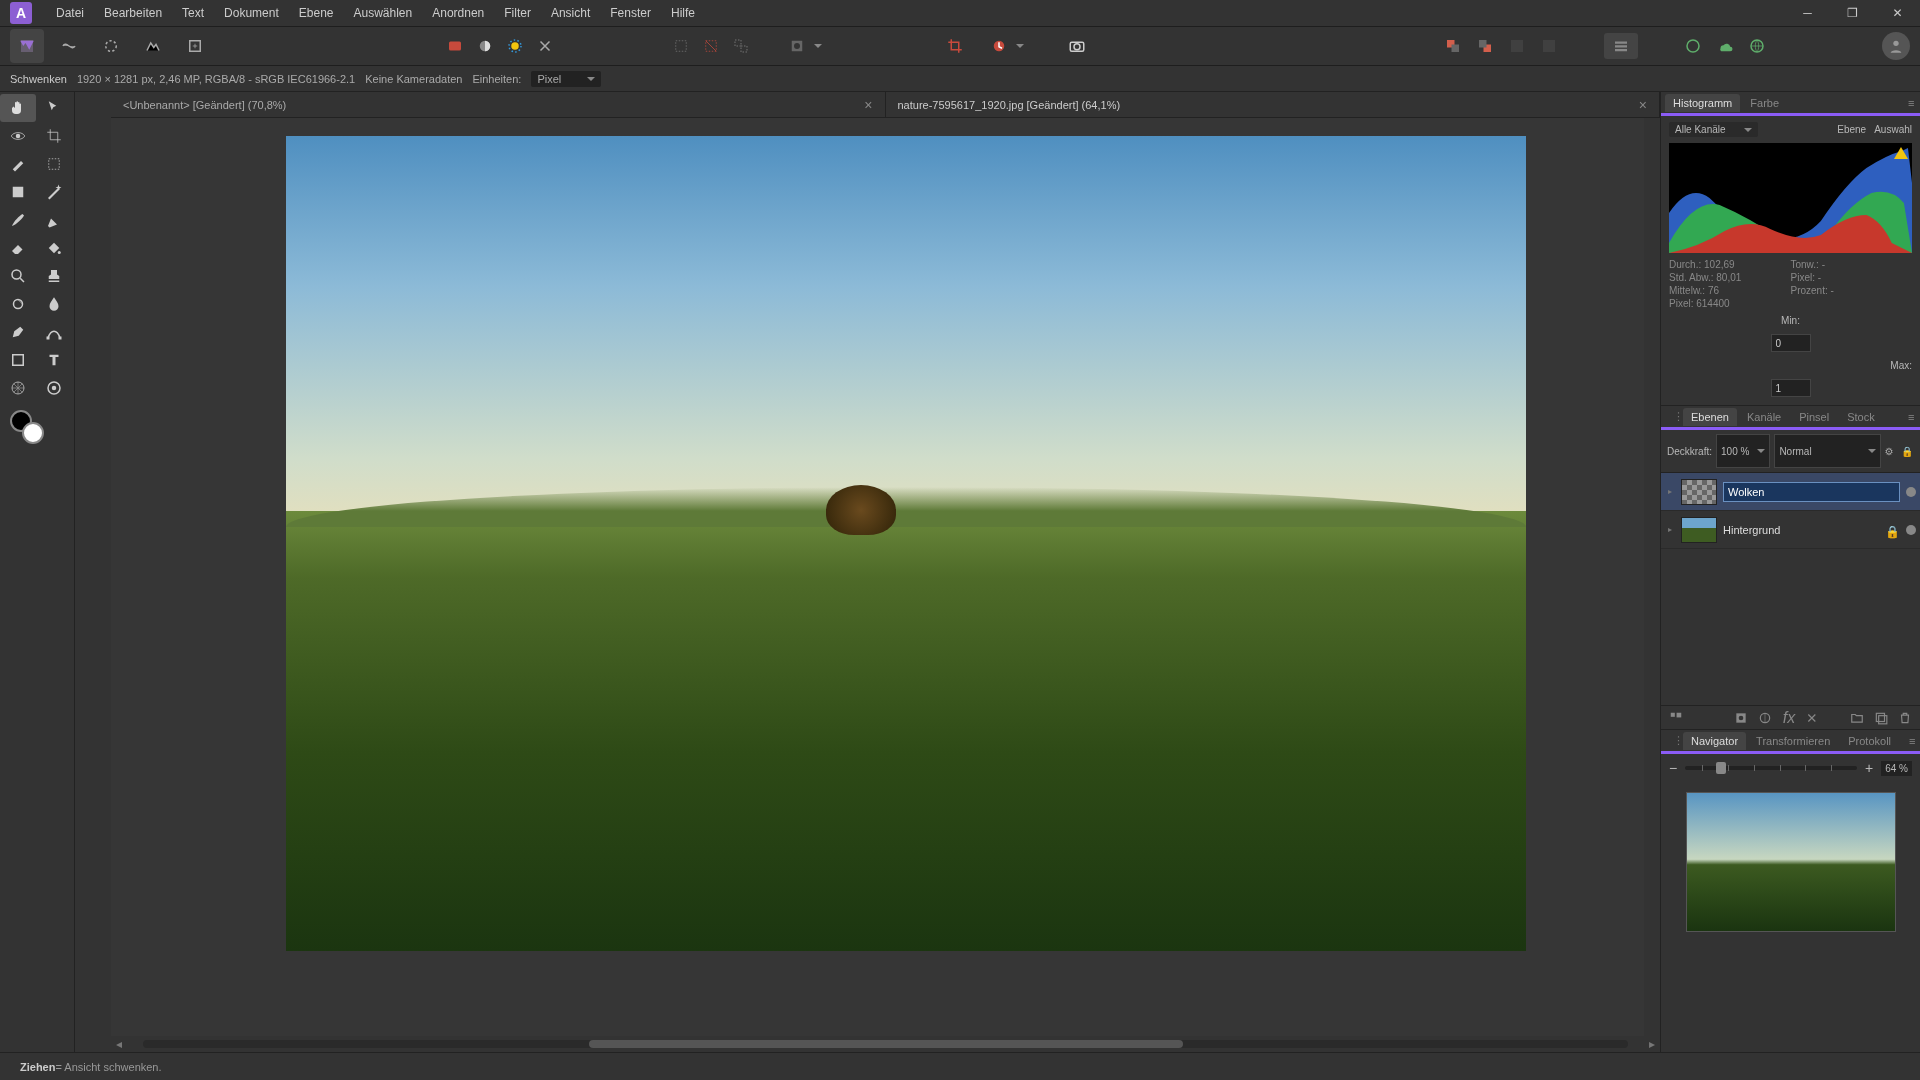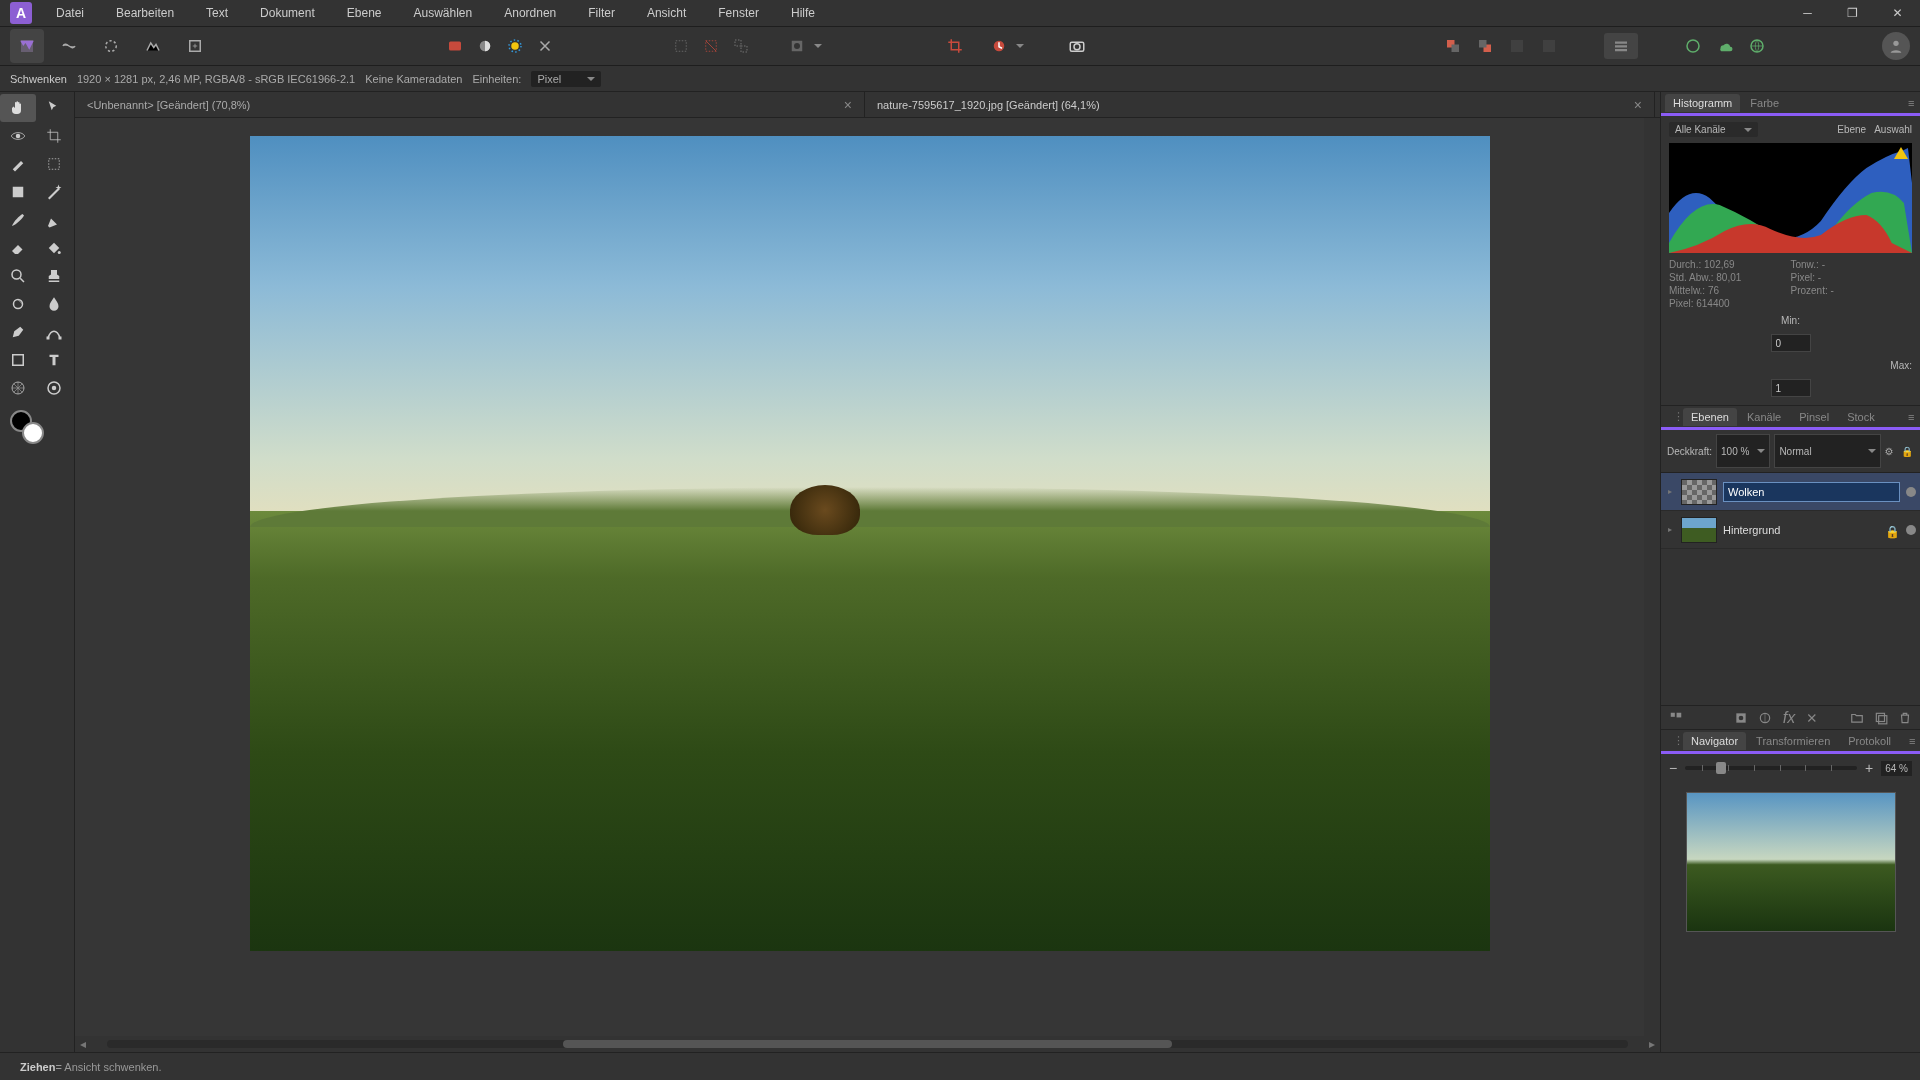--- a/index.html
+++ b/index.html
@@ -2,21 +2,21 @@
 <html><head>
 <meta charset="utf-8">
 <style>
 * { margin:0; padding:0; box-sizing:border-box; font-family:"Segoe UI",Arial,sans-serif; user-select:none; }
 body { width:1920px; height:1080px; background:#333333; color:#b8b8b8; overflow:hidden; font-size:12px; position:relative; }
 svg { display:block; }
 
 
 .titlebar { height:26px; background:#333333; display:flex; align-items:center; padding-left:10px; }
 .app-icon { width:22px; height:22px; background:#8c5fd3; border-radius:3px; display:flex; align-items:center; justify-content:center; color:#fff; font-weight:bold; font-size:14px; }
-.menubar { display:flex; margin-left:14px; gap:12px; }
+.menubar { display:flex; margin-left:14px; gap:0; }
 .menubar span { padding:4px 10px; color:#cccccc; cursor:pointer; }
 .win-controls { margin-left:auto; display:flex; }
 .win-controls div { width:45px; height:26px; display:flex; align-items:center; justify-content:center; color:#ccc; }
 
 
 .persona-bar { height:40px; background:#333333; display:flex; align-items:center; border-bottom:1px solid #1e1e1e; border-top:1px solid #1e1e1e; padding:0 10px; }
 .persona-left { display:flex; gap:8px; align-items:center; }
 .persona-icon { width:34px; height:34px; display:flex; align-items:center; justify-content:center; border-radius:4px; }
 .persona-icon.active { background:#444; }
 .tool-group { display:flex; gap:4px; align-items:center; margin-left:20px; }
@@ -32,21 +32,21 @@
 
 .main { position:absolute; top:92px; bottom:28px; left:0; right:0; display:flex; }
 .tools-left { width:75px; background:#333333; display:flex; flex-direction:column; padding-top:2px; border-right:1px solid #222; }
 .tool-row { display:flex; }
 .tool-cell { width:36px; height:28px; display:flex; align-items:center; justify-content:center; }
 .tool-cell.active { background:#555; border-radius:3px; }
 .color-swatch { margin-top:8px; margin-left:10px; position:relative; width:34px; height:34px; }
 .sw1 { position:absolute; width:22px; height:22px; border-radius:50%; background:#000; border:2px solid #888; }
 .sw2 { position:absolute; width:22px; height:22px; border-radius:50%; background:#fff; left:12px; top:12px; border:2px solid #888; }
 
-.doc-area { flex:1; display:flex; flex-direction:column; background:#86efac; }
+.doc-area { flex:1; display:flex; flex-direction:column; background:#86efac;margin-left:36px; }
 .doc-tabs { height:26px; display:flex; border-bottom:1px solid #222; background:#333; }
 .doc-tab { flex:1; display:flex; align-items:center; padding:0 12px; color:#aaa; font-size:11px; gap:8px; border-right:1px solid #222; max-width:790px;}
 .doc-tab .close { margin-left:auto; font-size:14px; color:#888; }
 .doc-tab.active { background:#333; color:#ccc; }
 .canvas-wrap { flex:1; position:relative; overflow:hidden; background:#363636; }
 .canvas-scroll { position:absolute; inset:0; overflow:hidden; }
 .image { position:absolute; left:175px; top:18px; width:1240px; height:815px; }
 .sky { width:100%; height:46%; background:linear-gradient(to bottom,#4f8fc0 0%,#8cbad7 40%,#d0ddca 86%,#e0dfc0 100%); }
 .ground { width:100%; height:54%; background:linear-gradient(to bottom,#6c8a3c 0%,#4e6a28 15%,#2e4a16 55%,#1b3510 100%); position:relative; }
 .hills { position:absolute; top:-24px; left:0; right:0; height:40px; background:linear-gradient(to bottom, transparent, #5e7a38 60%); border-radius:50% 50% 0 0 / 100% 100% 0 0; }

